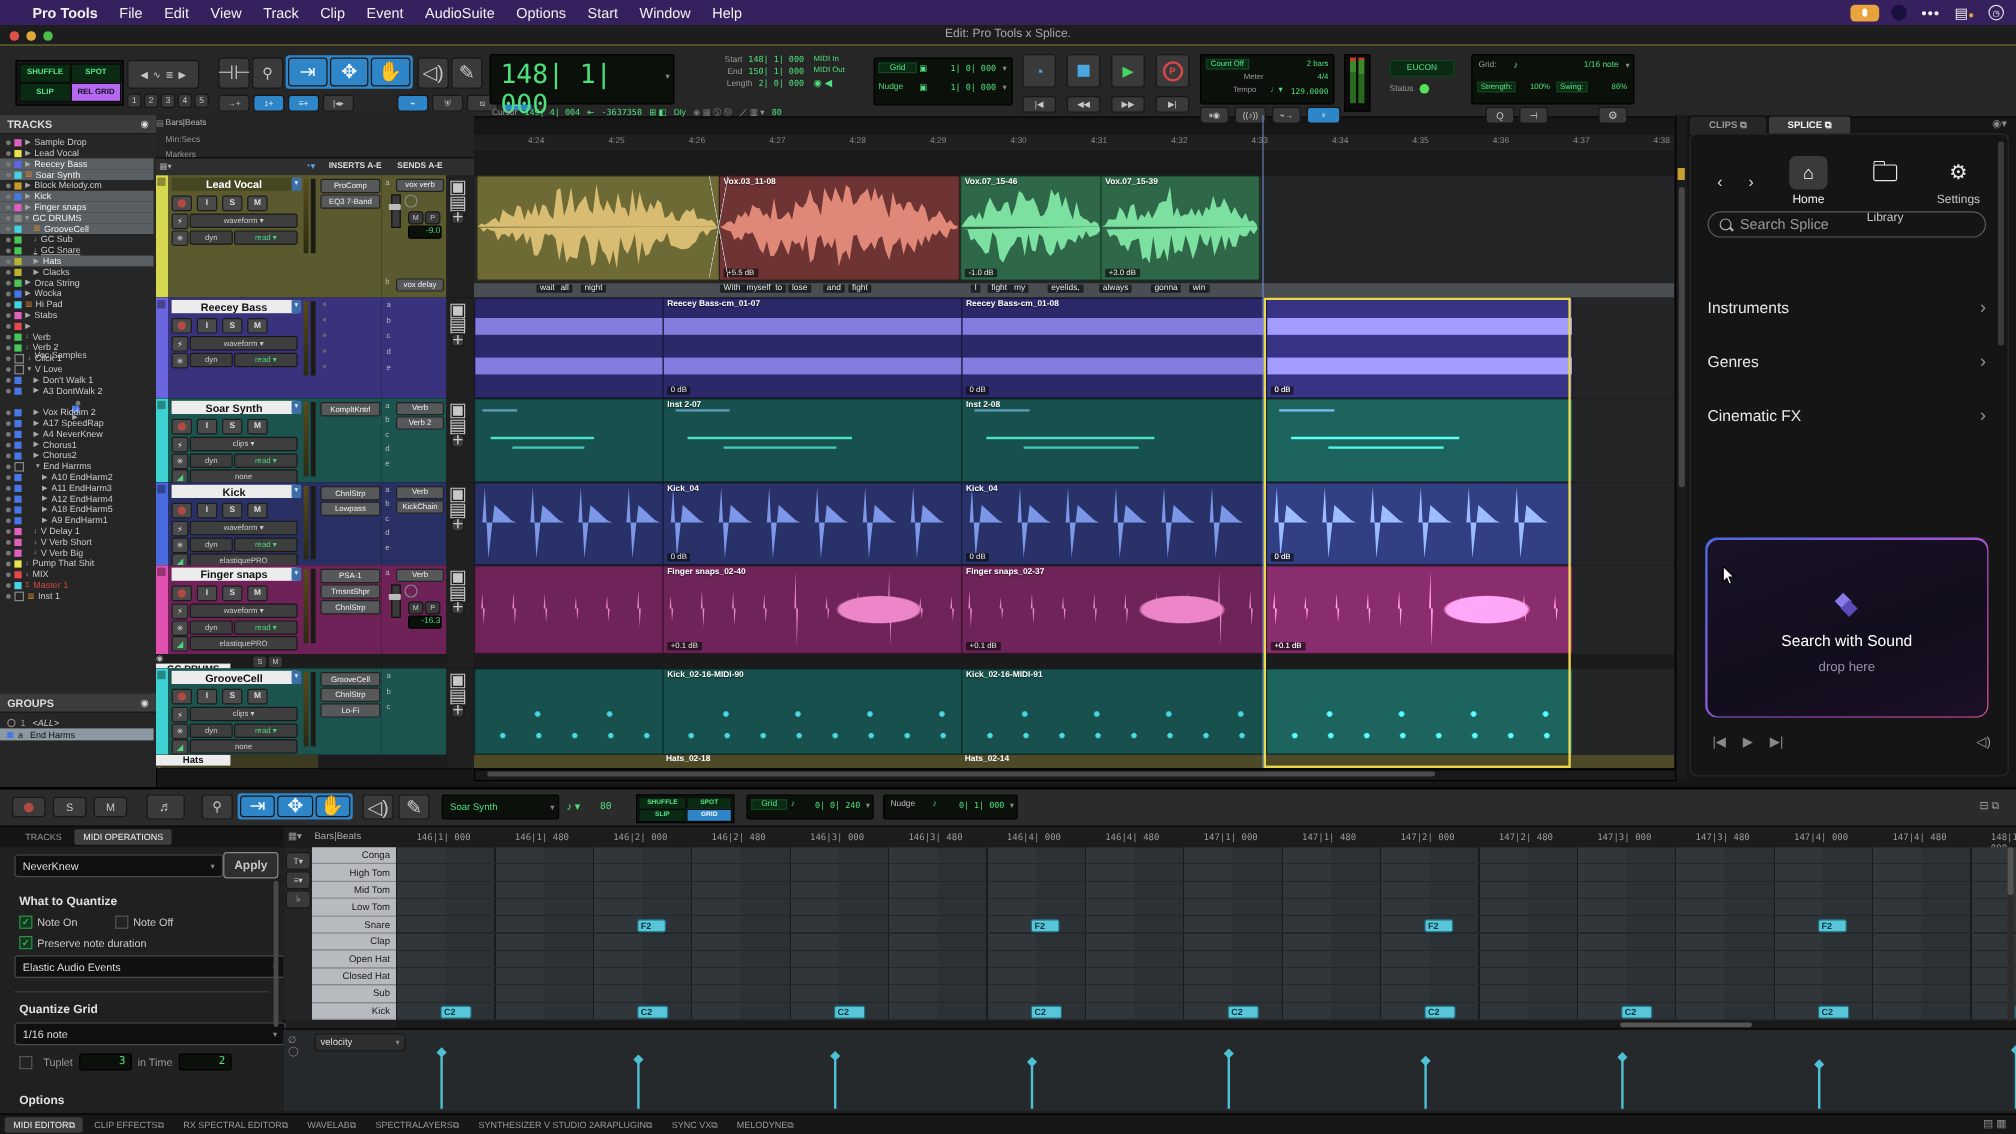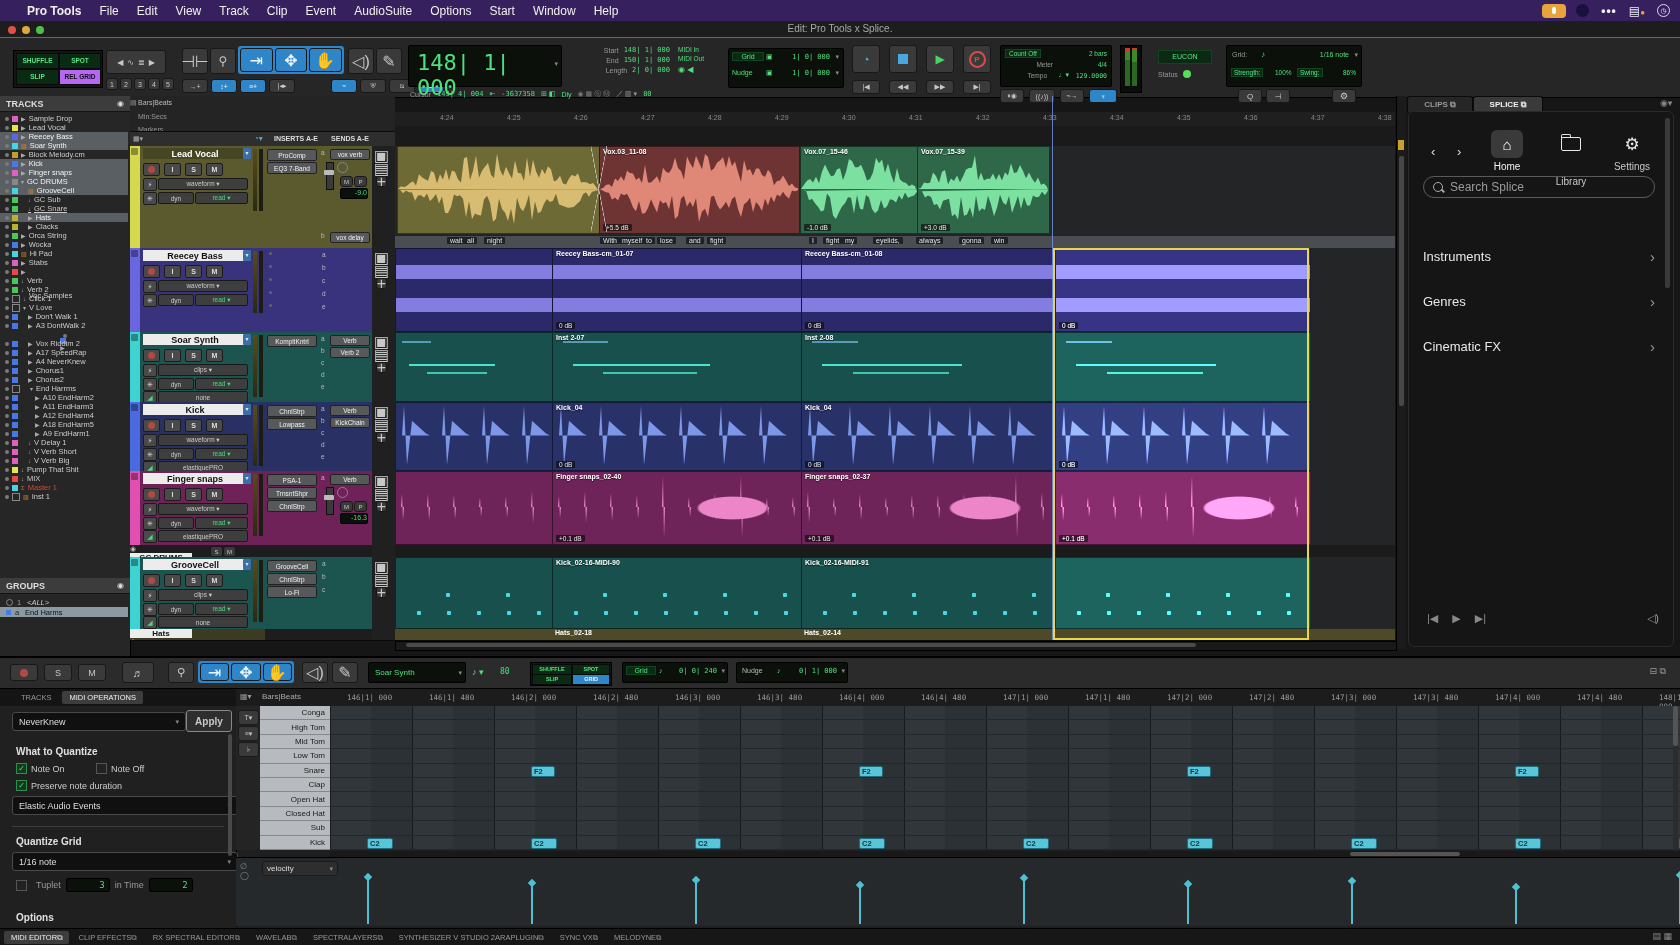--- a/index.html
+++ b/index.html
@@ -1053,20 +1053,33 @@
         </div>
         <div class="scat" style="top: 177px;">
           <div>Genres</div>
           <div style="color: rgb(154, 154, 154); font-size: 15px;">›</div>
         </div>
         <div class="scat" style="top: 222px;">
           <div>Cinematic FX</div>
           <div style="color: rgb(154, 154, 154); font-size: 15px;">›</div>
         </div>
       </div>
+   <div class="abs" style="left:12px;top:336px;width:236px;height:150px;border-radius:10px;background:linear-gradient(135deg,#4a6ae0,#9a55d8,#e0549a);padding:1.5px;box-sizing:border-box;">
+     <div style="width:100%;height:100%;border-radius:9px;background:linear-gradient(160deg,#191227 0%,#120d1c 60%,#1c1026 100%);position:relative;">
+       <div class="abs" style="left:108px;top:46px;">
+         <span style="position:absolute;width:10px;height:10px;background:#8a7ae8;transform:rotate(45deg);"></span>
+         <span style="position:absolute;left:5px;top:6px;width:10px;height:10px;background:#5a4ab8;transform:rotate(45deg);"></span>
+       </div>
+       <div style="position:absolute;left:0;top:76px;width:100%;text-align:center;color:#fff;font-size:13px;">Search with Sound</div>
+       <div style="position:absolute;left:0;top:100px;width:100%;text-align:center;color:#9a93a8;font-size:11px;">drop here</div>
+       <svg class="abs" style="left:12px;top:22px;" width="12" height="16">
+            <polygon points="1,0 1,13 4,10 6,15 8,14 6,9 10,9" fill="#fff" stroke="#000" stroke-width="1"></polygon>
+          </svg>
+     </div>
+   </div>
    <div class="abs" style="left:18px;top:500px;display:flex;gap:14px;color:#888;font-size:11px;">
      <span>|◀</span>
      <span>▶</span>
      <span>▶|</span>
    </div>
    <span class="abs" style="right:14px;top:500px;color:#999;font-size:11px;">◁)</span>
    <div class="abs" style="right:3px;top:6px;width:5px;height:170px;background:#3a3a3a;border-radius:2px;"></div>
  </div>
 
  <div class="abs" style="left:0;top:656px;width:1680px;height:271px;background:#1f1f1f;border-top:2px solid #000;"></div>

